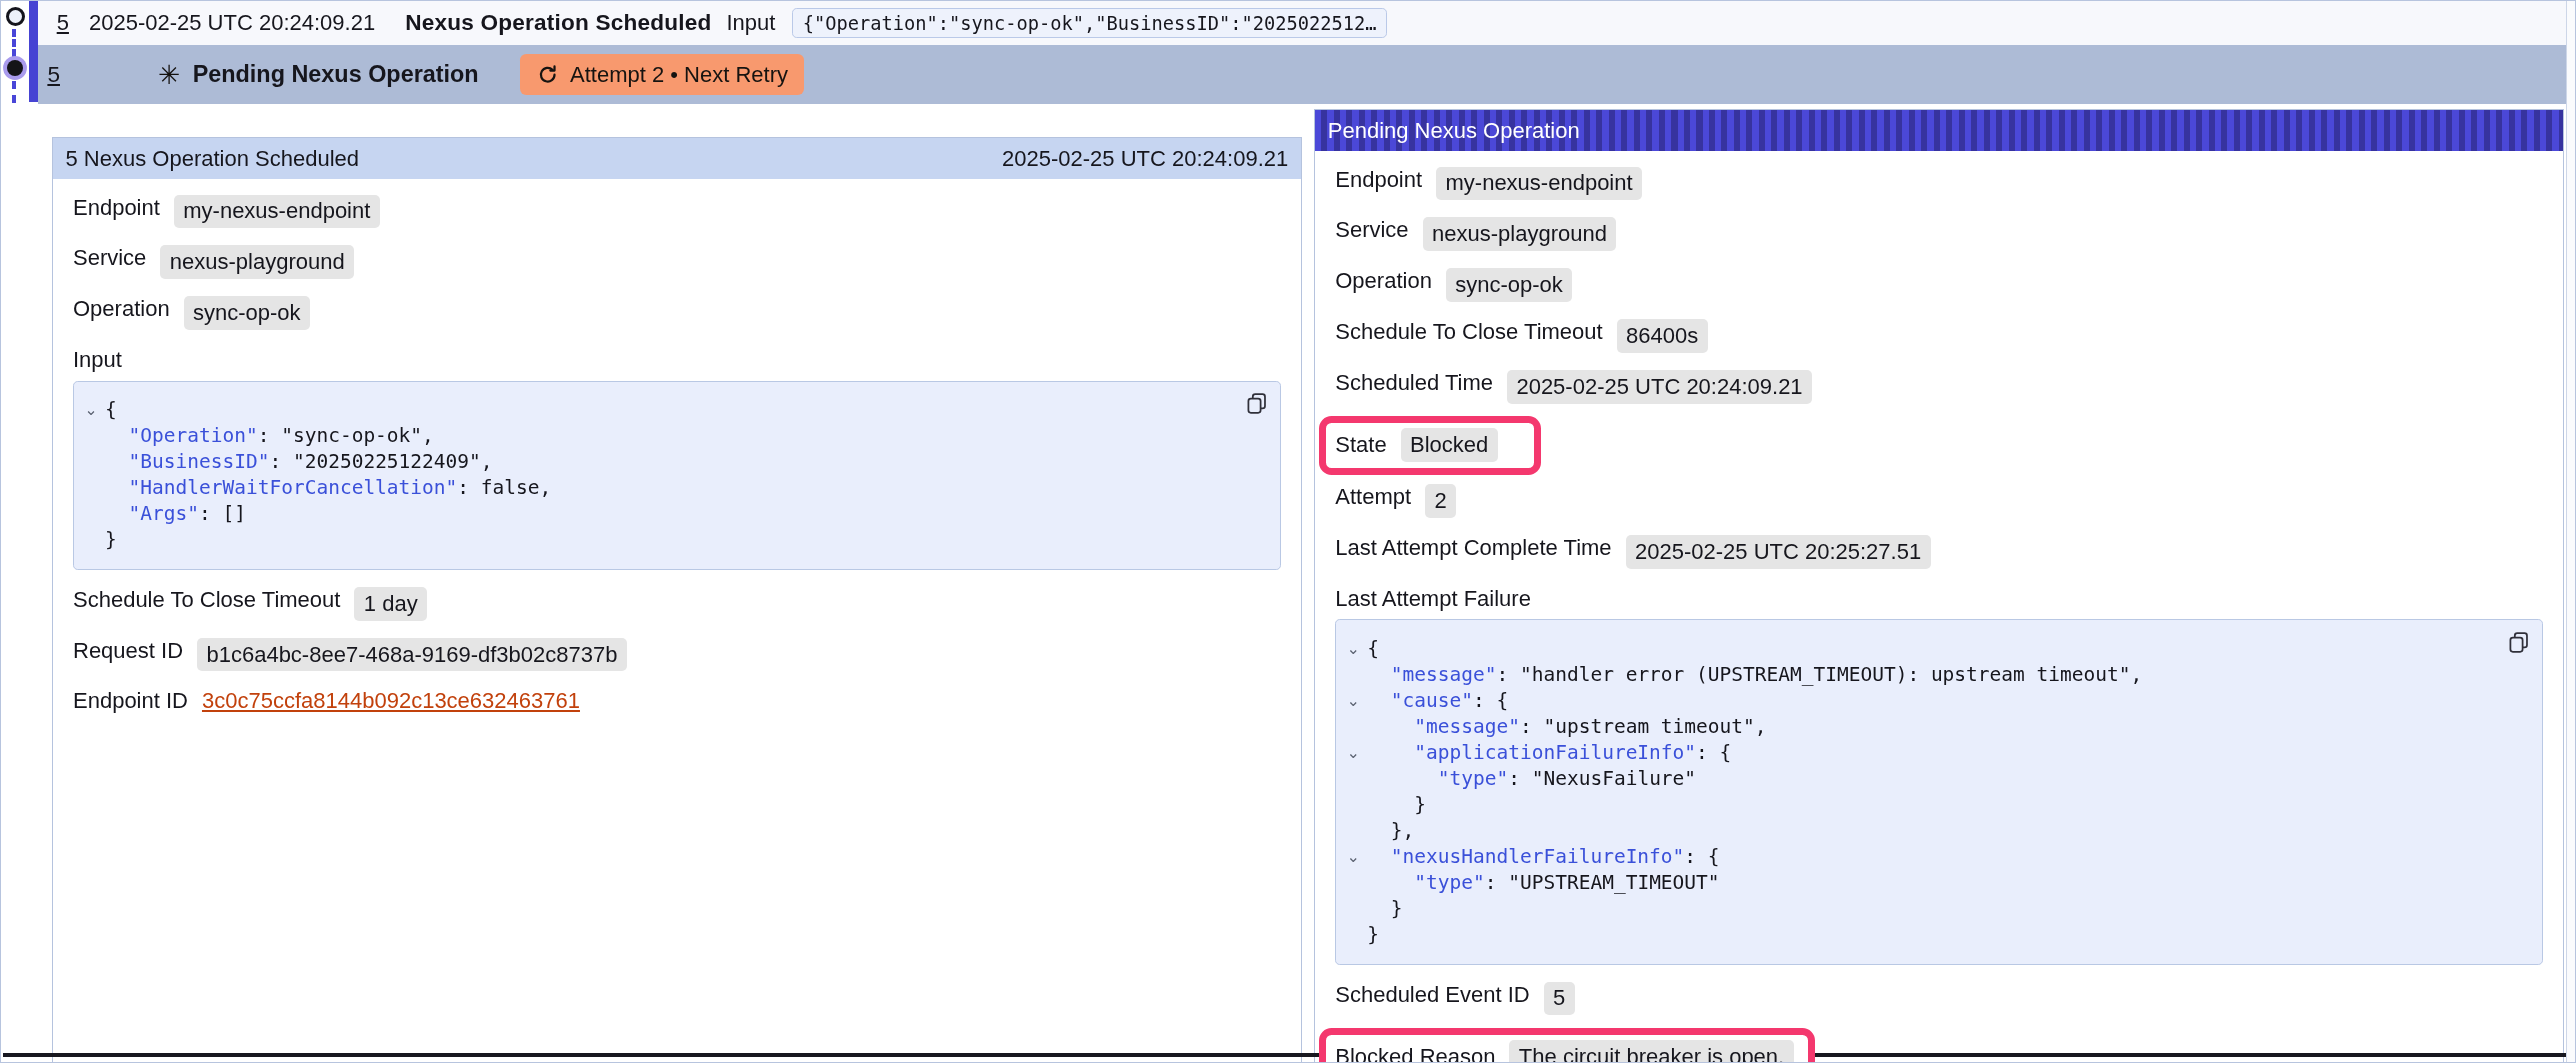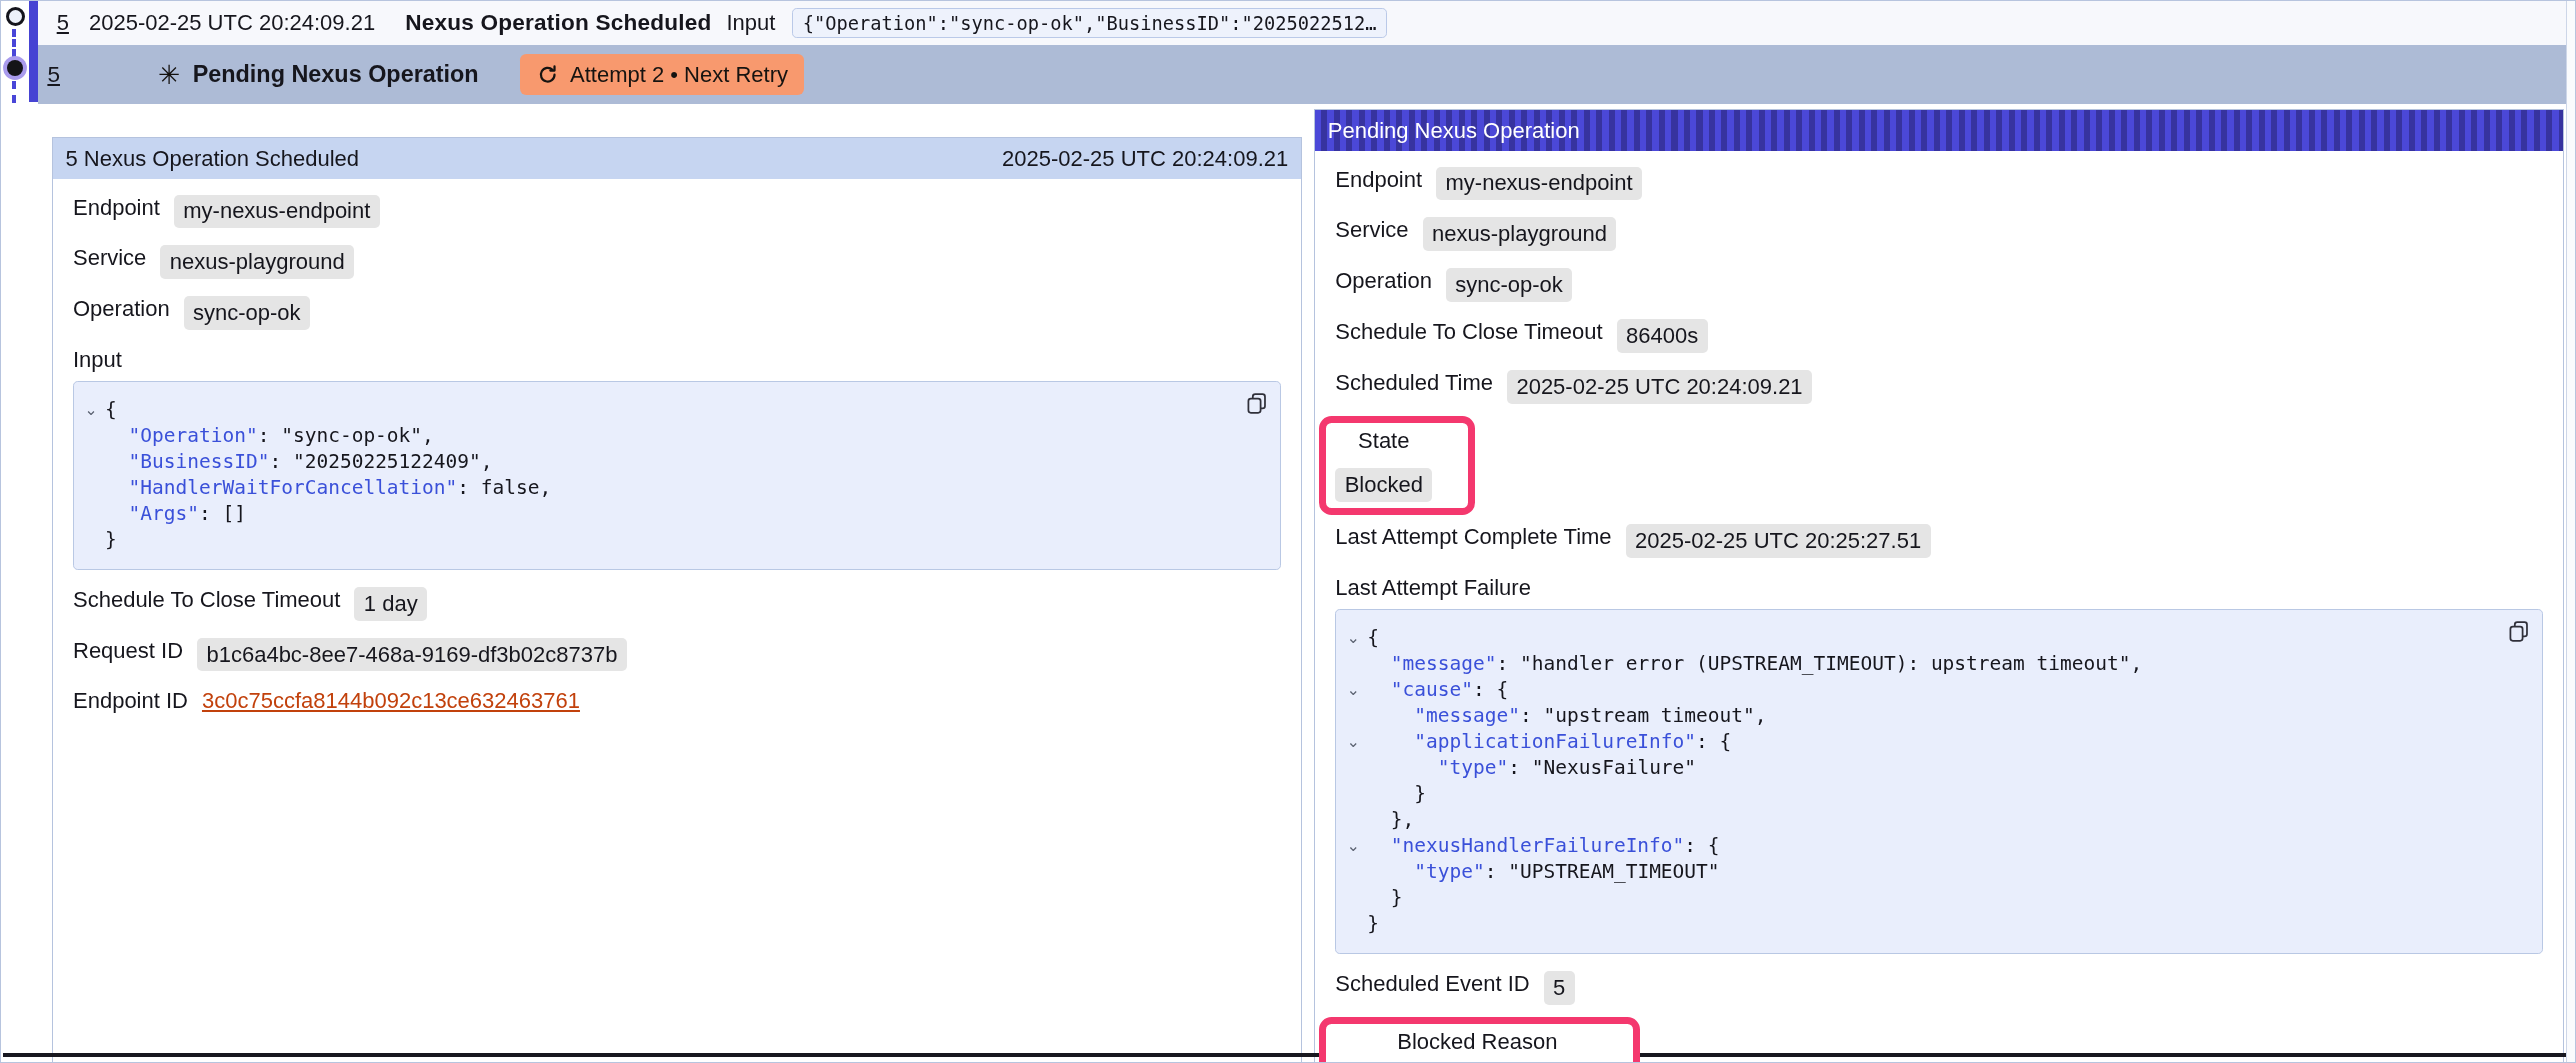--- a/index.html
+++ b/index.html
@@ -78,21 +78,21 @@
   .code-line { display: flex; white-space: pre; font-family: "DejaVu Sans Mono", monospace; font-size: 19.5px; line-height: 26px; }
   .chev { width: 28px; flex: 0 0 28px; text-align: center; color: #5a6170; font-size: 15.6px; font-family: "DejaVu Sans", sans-serif; }
   .jk { color: #3a50d9; }
   .jt { color: #16161d; }
   .copy-btn { position: absolute; top: 9.4px; right: 11px; width: 25px; height: 26.5px; cursor: pointer; background: none; border: none; }
   
   .hl {
     display: inline-flex; align-items: center; gap: 14px;
     border: 7px solid #f4386e; border-radius: 12.5px; background: #fff;
     padding: 5.5px 36px 5.5px 9.4px; margin: -4.7px 0 9.4px -16.4px;
-    position: relative; z-index: 2; font-size: 22px; white-space: nowrap; flex-direction: column;
+    position: relative; z-index: 2; font-size: 22px; white-space: nowrap;
   }
   .hl.blocked { padding-right: 14px; margin-bottom: 0; }
   
   .bottom-line { position: absolute; left: 1.6px; right: 9.4px; top: 1052px; height: 3.9px; background: #181820; }
   .right-strip { position: absolute; right: 0; top: 0; width: 9.4px; height: 100%; background: #fafbfd; border-left: 0.8px solid #cdd6e8; }
 </style>
 </head>
 <body>
 
 <div class="gutter">
@@ -200,20 +200,24 @@
         <span>Scheduled Time</span>
         <span class="chip">2025-02-25 UTC 20:24:09.21</span>
       </div>
       <div>
         <div class="hl">
           <span>State</span>
           <span class="chip">Blocked</span>
         </div>
       </div>
       <div class="frow">
+        <span>Attempt</span>
+        <span class="chip">2</span>
+      </div>
+      <div class="frow">
         <span>Last Attempt Complete Time</span>
         <span class="chip">2025-02-25 UTC 20:25:27.51</span>
       </div>
       <div class="plabel">Last Attempt Failure</div>
       <div class="codeblock">
         <button class="copy-btn">
           <svg width="23.4" height="25" viewBox="0 0 24 25" fill="none" stroke="#30303a" stroke-width="1.8">
             <rect x="8" y="3" width="12.5" height="14.5" rx="2.5"></rect>
             <rect x="3.5" y="7.5" width="12.5" height="14.5" rx="2.5" fill="#e9eefc"></rect>
           </svg>

